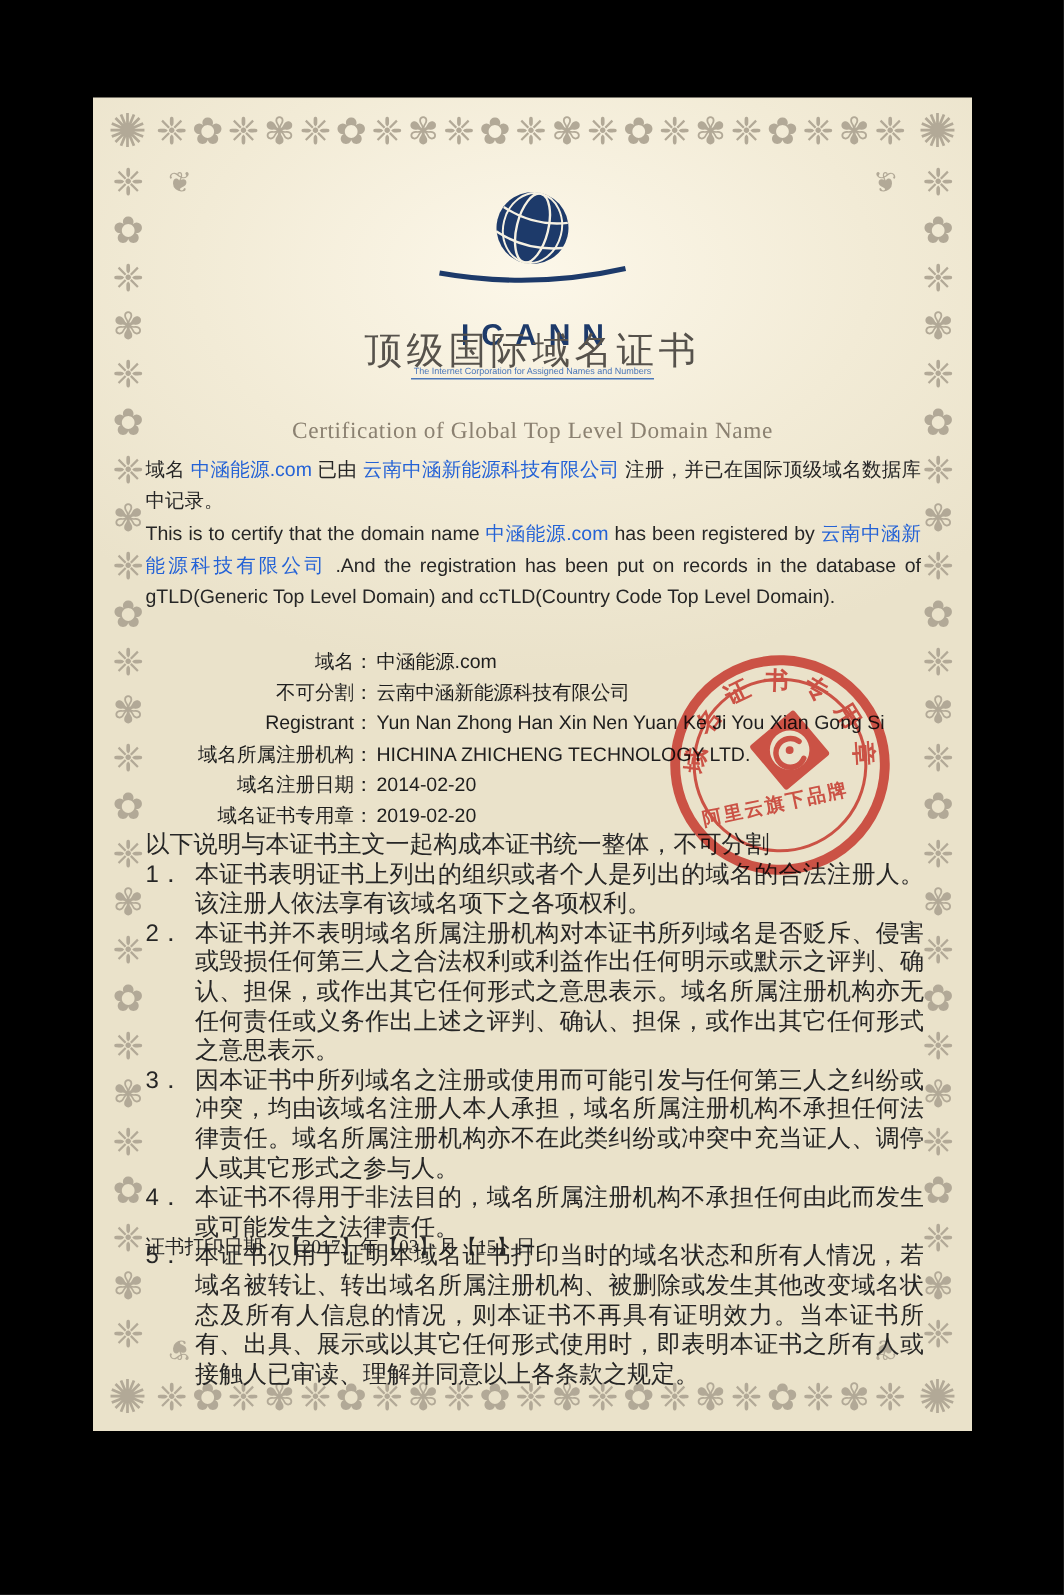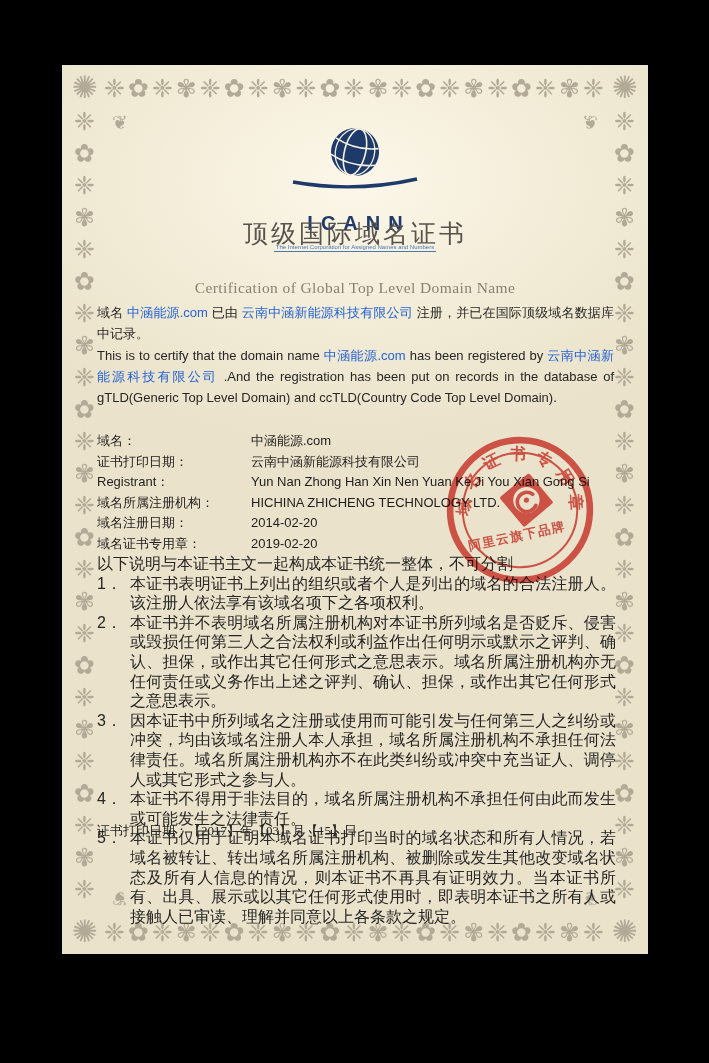--- a/index.html
+++ b/index.html
@@ -33,21 +33,21 @@
   .title-en{position:absolute;left:0;right:0;top:187px;text-align:center;
             font-family:"Liberation Serif","DejaVu Serif",serif;
             font-size:15.5px;color:#8b8171;letter-spacing:.4px;margin-top:27px;}
   
   .para{position:absolute;left:35px;width:517px;font-size:13px;line-height:21px;color:#262626;
         text-align:justify;}
   .p-zh{top:237px;} .p-en{top:280px;}
   .blue{color:#2462d6;}
   .details{position:absolute;left:35px;top:366px;width:517px;font-size:13px;line-height:20.5px;
            color:#1e1e1e;display:grid;grid-template-columns:152px 1fr;}
-  .dlabel{white-space:nowrap;}
+  .dlabel{text-align:right;white-space:nowrap;}
   .dvalue{text-align:left;white-space:nowrap;padding-left:2px;}
   .terms{position:absolute;left:35px;top:489px;width:519px;font-size:16px;line-height:19.6px;
          color:#262626;text-align:justify;}
   .term-item{position:relative;padding-left:33px;}
   .term-num{position:absolute;left:0;top:0;}
   .printdate{position:absolute;left:35px;top:757px;font-size:13px;color:#262626;font-family:Liberation Serif, serif;}
   
   .stamp{position:absolute;left:377px;top:364px;width:162px;height:162px;
          opacity:.88;mix-blend-mode:multiply;transform:rotate(2deg);}
 </style>
@@ -92,21 +92,21 @@
       <span>域名 </span><span class="blue">中涵能源.com</span><span> 已由 </span><span class="blue">云南中涵新能源科技有限公司</span><span> 注册，并已在国际顶级域名数据库中记录。</span>
     </div>
 
     <div class="para p-en">
       <span>This is to certify that the domain name </span><span class="blue">中涵能源.com</span><span> has been registered by </span><span class="blue">云南中涵新能源科技有限公司</span><span> .And the registration has been put on records in the database of gTLD(Generic Top Level Domain) and ccTLD(Country Code Top Level Domain).</span>
     </div>
 
     <div class="details">
       <div class="dlabel">域名：</div>
       <div class="dvalue">中涵能源.com</div>
-      <div class="dlabel">证书打印日期：</div>
+      <div class="dlabel">不可分割：</div>
       <div class="dvalue">云南中涵新能源科技有限公司</div>
       <div class="dlabel">Registrant：</div>
       <div class="dvalue">Yun Nan Zhong Han Xin Nen Yuan Ke Ji You Xian Gong Si</div>
       <div class="dlabel">域名所属注册机构：</div>
       <div class="dvalue">HICHINA ZHICHENG TECHNOLOGY LTD.</div>
       <div class="dlabel">域名注册日期：</div>
       <div class="dvalue">2014-02-20</div>
       <div class="dlabel">域名证书专用章：</div>
       <div class="dvalue">2019-02-20</div>
     </div>

